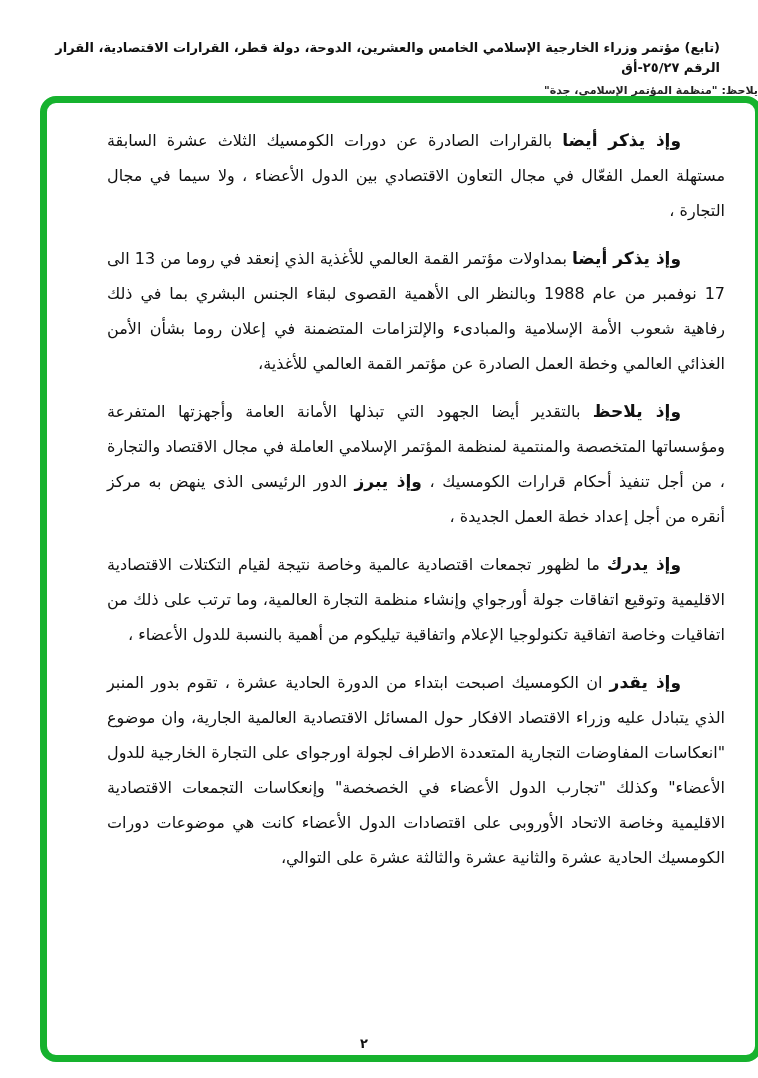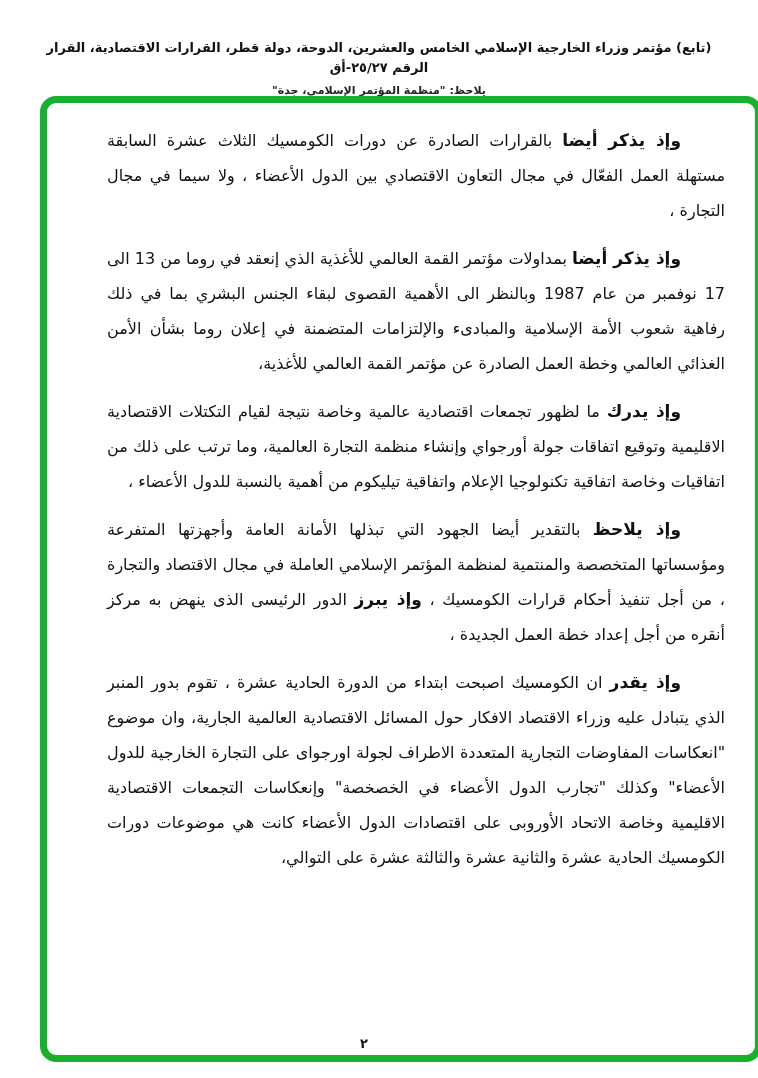--- a/index.html
+++ b/index.html
@@ -2,21 +2,21 @@
 <html lang="ar" dir="rtl"><head>
 <meta charset="utf-8">
 <style>
   html,body{margin:0;padding:0;background:#ffffff;}
   body{
     width:758px;height:1078px;position:relative;overflow:hidden;
     font-family:"DejaVu Sans",sans-serif;color:#111;
   }
   .doc-header{
     position:absolute;top:38px;left:0;right:0;
-    text-align:center;direction:rtl;
+    direction:rtl;
   }
   .doc-header .line1{
     font-size:13px;font-weight:700;letter-spacing:0;line-height:20px;
     padding:0 38px;
   }
   .doc-header .line2{
     font-size:11px;font-weight:700;margin-top:6px;color:#222;
   }
   .content-frame{
     position:absolute;left:40px;top:96px;width:634px;height:922px;
@@ -46,23 +46,23 @@
   <div class="line1">(تابع) مؤتمر وزراء الخارجية الإسلامي الخامس والعشرين، الدوحة، دولة قطر، القرارات الاقتصادية، القرار الرقم ٢٥/٢٧-أق</div>
   <div class="line2">
     <span>يلاحظ:</span>
     <span>"منظمة المؤتمر الإسلامي، جدة"</span>
   </div>
 </header>
 
 <main class="content-frame" style="border-color: rgb(22, 178, 46);">
   <p class="para"><b class="lead">وإذ يذكر أيضا</b><span> بالقرارات الصادرة عن دورات الكومسيك الثلاث عشرة السابقة مستهلة العمل الفعّال في مجال التعاون الاقتصادي بين الدول الأعضاء ، ولا سيما في مجال التجارة ،</span></p>
 
-  <p class="para"><b class="lead">وإذ يذكر أيضا</b><span> بمداولات مؤتمر القمة العالمي للأغذية الذي إنعقد في روما من 13 الى 17 نوفمبر من عام 1987 وبالنظر الى الأهمية القصوى لبقاء الجنس البشري بما في ذلك رفاهية شعوب الأمة الإسلامية والمبادىء والإلتزامات المتضمنة في إعلان روما بشأن الأمن الغذائي العالمي وخطة العمل الصادرة عن مؤتمر القمة العالمي للأغذية،</span></p>
+  <p class="para"><b class="lead">وإذ يذكر أيضا</b><span> بمداولات مؤتمر القمة العالمي للأغذية الذي إنعقد في روما من 13 الى 17 نوفمبر من عام 1988 وبالنظر الى الأهمية القصوى لبقاء الجنس البشري بما في ذلك رفاهية شعوب الأمة الإسلامية والمبادىء والإلتزامات المتضمنة في إعلان روما بشأن الأمن الغذائي العالمي وخطة العمل الصادرة عن مؤتمر القمة العالمي للأغذية،</span></p>
+
+  <p class="para"><b class="lead">وإذ يلاحظ</b><span> بالتقدير أيضا الجهود التي تبذلها الأمانة العامة وأجهزتها المتفرعة ومؤسساتها المتخصصة والمنتمية لمنظمة المؤتمر الإسلامي العاملة في مجال الاقتصاد والتجارة ، من أجل تنفيذ أحكام قرارات الكومسيك ، </span><b class="lead">وإذ يبرز</b><span> الدور الرئيسى الذى ينهض به مركز أنقره من أجل إعداد خطة العمل الجديدة ،</span></p>
 
   <p class="para"><b class="lead">وإذ يدرك</b><span> ما لظهور تجمعات اقتصادية عالمية وخاصة نتيجة لقيام التكتلات الاقتصادية الاقليمية وتوقيع اتفاقات جولة أورجواي وإنشاء منظمة التجارة العالمية، وما ترتب على ذلك من اتفاقيات وخاصة اتفاقية تكنولوجيا الإعلام واتفاقية تيليكوم من أهمية بالنسبة للدول الأعضاء ،</span></p>
-
-  <p class="para"><b class="lead">وإذ يلاحظ</b><span> بالتقدير أيضا الجهود التي تبذلها الأمانة العامة وأجهزتها المتفرعة ومؤسساتها المتخصصة والمنتمية لمنظمة المؤتمر الإسلامي العاملة في مجال الاقتصاد والتجارة ، من أجل تنفيذ أحكام قرارات الكومسيك ، </span><b class="lead">وإذ يبرز</b><span> الدور الرئيسى الذى ينهض به مركز أنقره من أجل إعداد خطة العمل الجديدة ،</span></p>
 
   <p class="para"><b class="lead">وإذ يقدر</b><span> ان الكومسيك اصبحت ابتداء من الدورة الحادية عشرة ، تقوم بدور المنبر الذي يتبادل عليه وزراء الاقتصاد الافكار حول المسائل الاقتصادية العالمية الجارية، وان موضوع "انعكاسات المفاوضات التجارية المتعددة الاطراف لجولة اورجواى على التجارة الخارجية للدول الأعضاء" وكذلك "تجارب الدول الأعضاء في الخصخصة" وإنعكاسات التجمعات الاقتصادية الاقليمية وخاصة الاتحاد الأوروبى على اقتصادات الدول الأعضاء كانت هي موضوعات دورات الكومسيك الحادية عشرة والثانية عشرة والثالثة عشرة على التوالي،</span></p>
 
 </main>
 
 <footer class="page-footer">٢</footer>
 
 </body></html>

